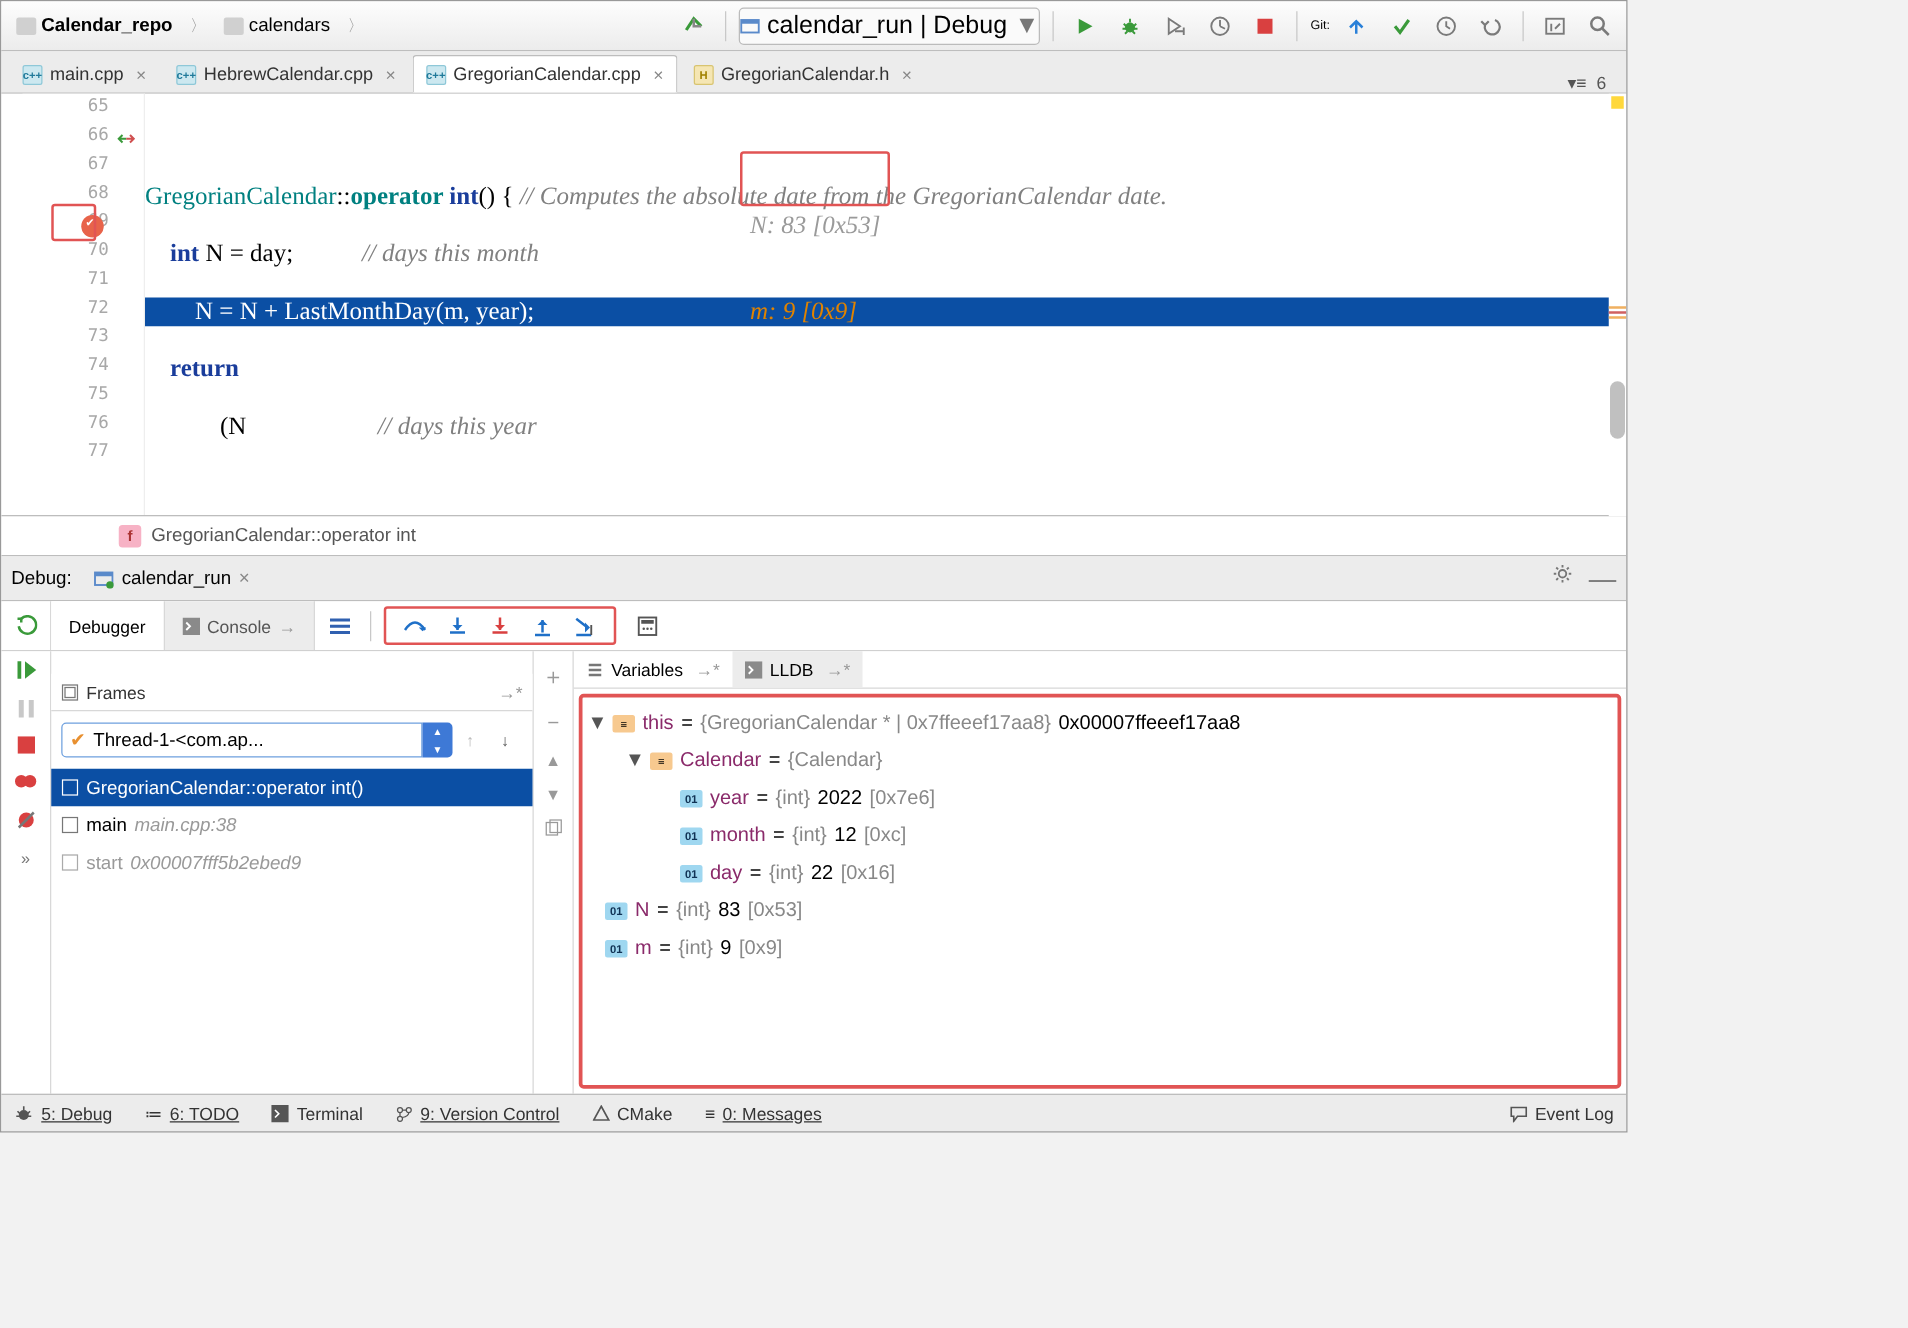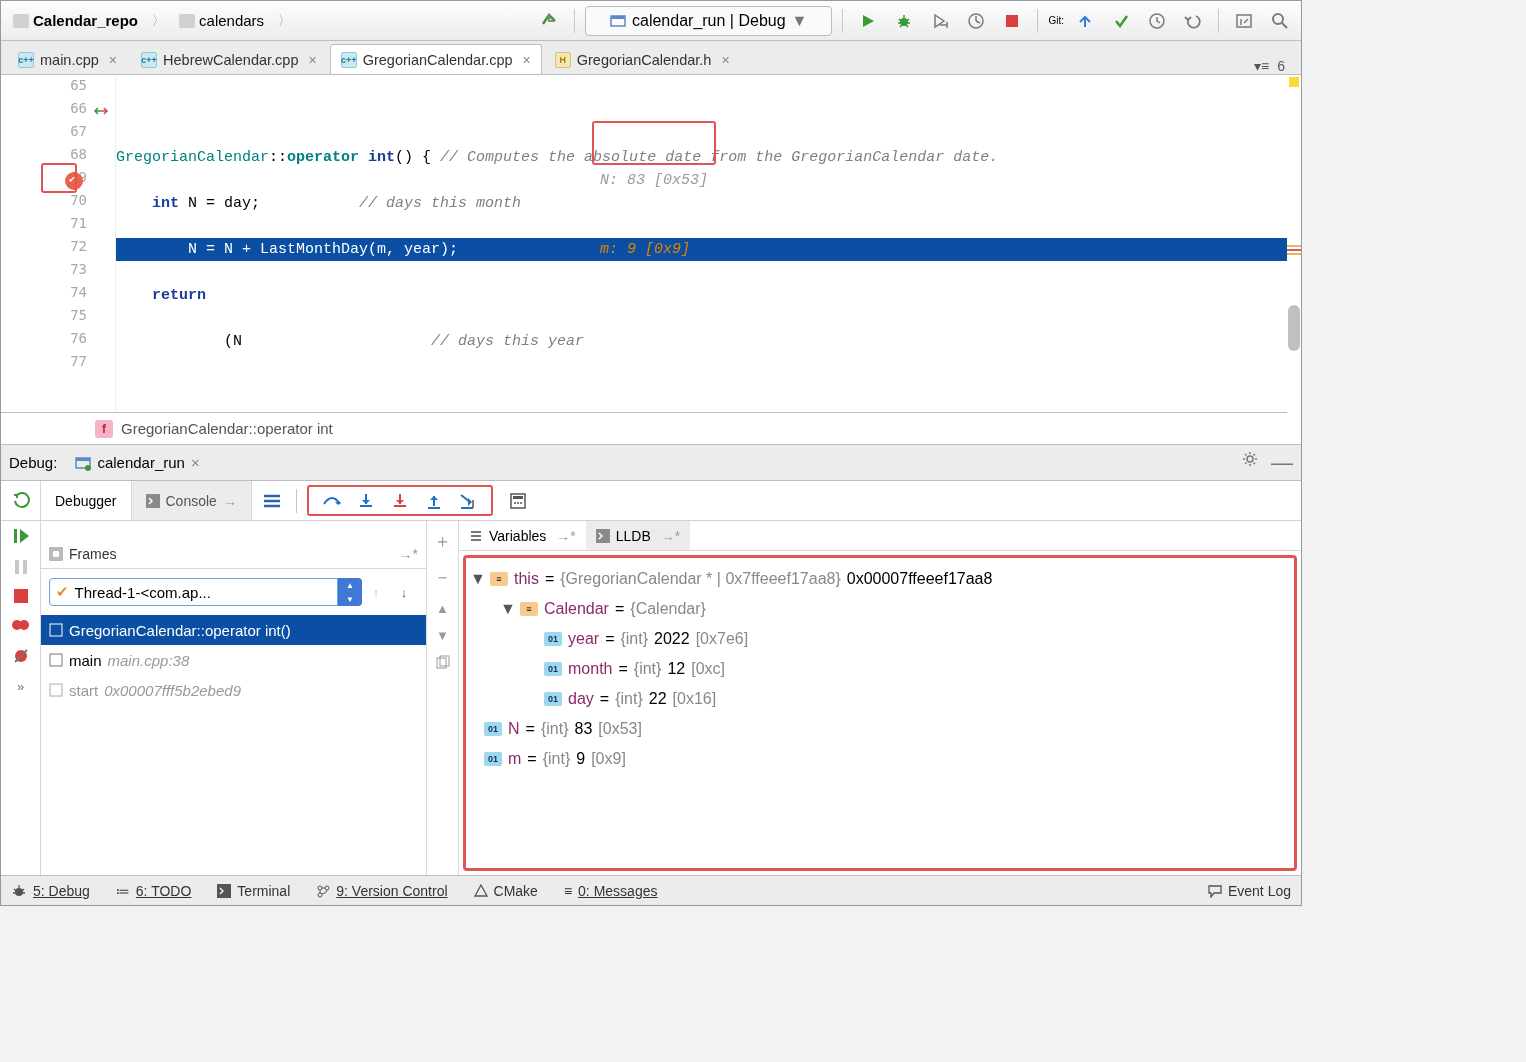--- a/index.html
+++ b/index.html
@@ -5,36 +5,36 @@
 * { margin:0; padding:0; box-sizing:border-box; }
 body { font-family:-apple-system,"Segoe UI",Arial,sans-serif; font-size:13px; background:#f2f2f2; color:#000; width:1302px; height:906px; overflow:hidden; display:flex; flex-direction:column; border:1px solid #999;}
 svg { display:block; }
 
 .navbar { height:40px; background:linear-gradient(#fdfdfd,#ececec); border-bottom:1px solid #bdbdbd; display:flex; align-items:center; padding:0 6px; gap:6px; }
 .crumb { display:flex; align-items:center; gap:4px; padding:2px 6px; font-size:15px; }
 .chev { color:#999; margin:0 2px; }
 .folder-ic { width:16px; height:14px; background:#d0d0d0; border-radius:2px; position:relative; }
 .spacer { flex:1; }
 .tb-btn { width:30px; height:30px; display:flex; align-items:center; justify-content:center; border-radius:3px; }
-.run-cfg { height:30px; border:1px solid #bbb; border-radius:4px; background:#fafafa; display:flex; align-items:center; gap:6px; padding:0 24px; font-size:16px;text-align:center;}
+.run-cfg { height:30px; border:1px solid #bbb; border-radius:4px; background:#fafafa; display:flex; align-items:center; gap:6px; padding:0 0; font-size:20px;text-align:center;}
 .sep { width:1px; height:24px; background:#c8c8c8; margin:0 4px;}
 
 .editor-tabs { height:34px; background:#ececec; border-bottom:1px solid #bdbdbd; display:flex; align-items:flex-end; padding:0 6px;}
 .etab { height:30px; display:flex; align-items:center; gap:6px; padding:0 10px; border:1px solid transparent; border-bottom:none; font-size:14.5px; color:#333; border-radius:3px 3px 0 0; margin-right:2px;}
 .etab.active { background:#fff; border-color:#bdbdbd; }
 .close-x { color:#888; font-size:14px; margin-left:4px;}
 .file-ic { width:16px; height:16px; display:flex; align-items:center; justify-content:center; font-size:9px; font-weight:bold; border-radius:2px;}
 .file-cpp { background:#cce8f0; color:#207a9a; border:1px solid #8ec8d8;}
 .file-h { background:#f5e6b3; color:#a08000; border:1px solid #d8c470;}
 .tabs-right { margin-left:auto; display:flex; align-items:center; gap:8px; color:#555; font-size:14px; padding-right:10px;}
 
 .editor { flex:0 0 auto; height:338px; background:#fff; display:flex; position:relative; border-bottom:1px solid #bdbdbd;}
 .gutter { width:98px; background:#fff; border-right:1px solid #eee; text-align:right; padding-top:2px;margin-left:17px;}
 .gln { height:23px; padding-right:28px; color:#a8a8a8; font-family:Menlo,Consolas,monospace; font-size:14px; position:relative;}
-.code-area { flex:1; padding-top:2px; font-family:Liberation Mono, monospace; font-size:15px; line-height:23px; white-space:pre; position:relative; overflow:hidden;}
+.code-area { flex:1; padding-top:2px; font-family:Liberation Serif, serif; font-size:20px; line-height:23px; white-space:pre; position:relative; overflow:hidden;}
 .cl { height:23px; }
 .cl.hl { background:#0b4fa4; color:#fff;}
 .markrow { height:338px; width:14px; position:absolute; right:0; top:0; background:#fff;}
 .mark-yellow{position:absolute;right:2px;top:2px;width:10px;height:10px;background:#ffd83c;}
 .mark-lines{position:absolute;right:0;top:170px;width:14px;}
 .ml{height:2px;margin-bottom:2px;}
 .scroll-thumb{position:absolute;right:1px;top:230px;width:12px;height:46px;background:#c0c0c0;border-radius:6px;}
 .kw{color:#1a3d9b;font-weight:bold;}
 .cls{color:#008080;} .op{color:#008080;font-weight:bold;}
 .fnname{color:#7a2f8a;font-style:italic;}

